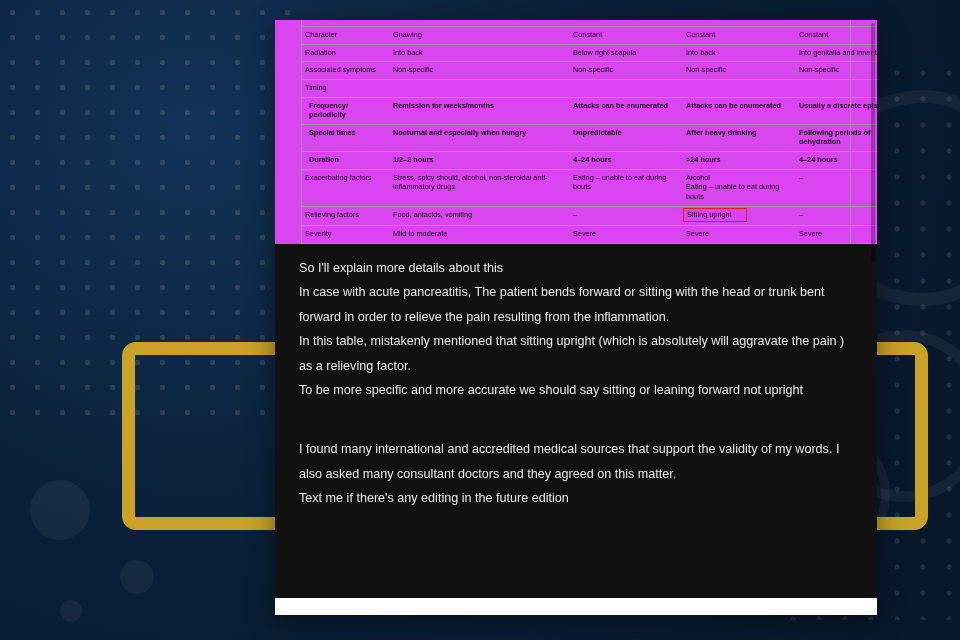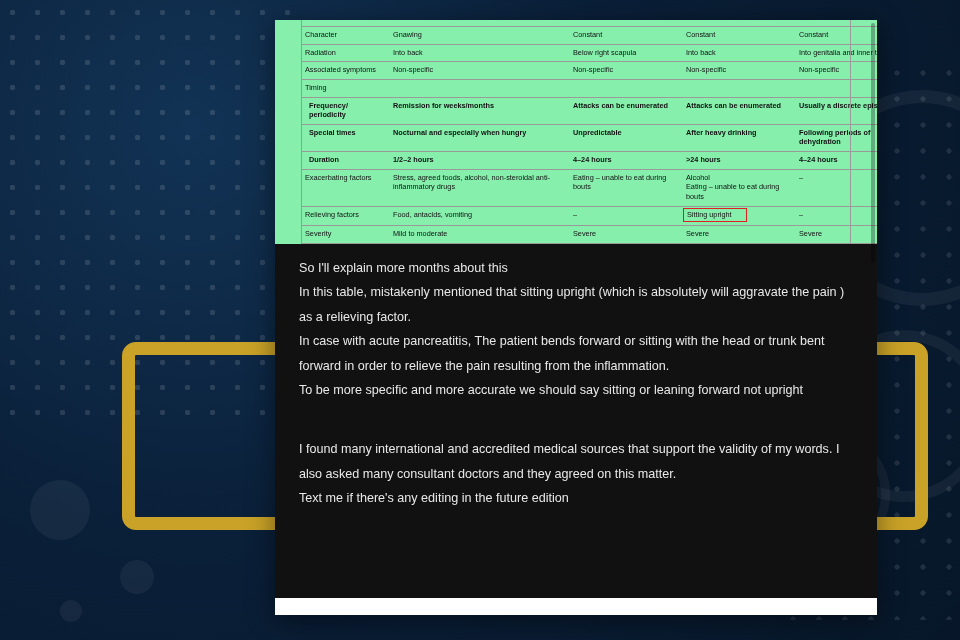--- a/index.html
+++ b/index.html
@@ -83,21 +83,21 @@
     height: 595px;
     background: #ffffff;
     box-shadow: 0 6px 26px rgba(0,0,0,0.45);
     overflow: hidden;
   }
 
   
   .table-wrap {
     position: relative;
     padding: 6px 36px 0 26px;
-    background: #86efac;
+    background: #d946ef;
   }
   table.clin {
     border-collapse: collapse;
     width: 100%;
     font-size: 7.3px;
     color: #111;
     table-layout: fixed;
   }
   table.clin td {
     border-top: 0.8px solid #9a9a9a;
@@ -220,21 +220,21 @@
           </tr>
           <tr class="no-rule">
             <td class="lbl indent">Duration</td>
             <td class="c2">1/2–2 hours</td>
             <td class="c3">4–24 hours</td>
             <td class="c4">&gt;24 hours</td>
             <td class="c5">4–24 hours</td>
           </tr>
           <tr>
             <td class="lbl">Exacerbating factors</td>
-            <td class="c2">Stress, agreed foods, alcohol, non-steroidal anti-inflammatory drugs</td>
+            <td class="c2">Stress, spicy should, alcohol, non-steroidal anti-inflammatory drugs</td>
             <td class="c3">Eating – unable to eat during bouts</td>
             <td class="c4" style="white-space:pre-line">Alcohol
 Eating – unable to eat during bouts</td>
             <td class="c5">–</td>
           </tr>
           <tr>
             <td class="lbl">Relieving factors</td>
             <td class="c2">Food, antacids, vomiting</td>
             <td class="c3">–</td>
             <td class="c4"><span class="hl-box">Sitting upright</span></td>
@@ -246,23 +246,23 @@
             <td class="c3">Severe</td>
             <td class="c4">Severe</td>
             <td class="c5">Severe</td>
           </tr>
         </tbody>
       </table>
     </div>
 
     <div class="pane">
       <div class="scrollbar"></div>
-      <p>So I'll explain more months about this</p>
+      <p>So I'll explain more details about this</p>
+      <p>In case with acute pancreatitis, The patient bends forward or sitting with the head or trunk bent forward in order to relieve the pain resulting from the inflammation.</p>
       <p>In this table, mistakenly mentioned that sitting upright (which is absolutely will aggravate the pain ) as a relieving factor.</p>
-      <p>In case with acute pancreatitis, The patient bends forward or sitting with the head or trunk bent forward in order to relieve the pain resulting from the inflammation.</p>
       <p>To be more specific and more accurate we should say sitting or leaning forward not upright</p>
       <div class="gap"></div>
       <p>I found many international and accredited medical sources that support the validity of my words. I also asked many consultant doctors and they agreed on this matter.</p>
       <p>Text me if there's any editing in the future edition</p>
     </div>
   </div>
 
 </div>
 
 </body></html>

